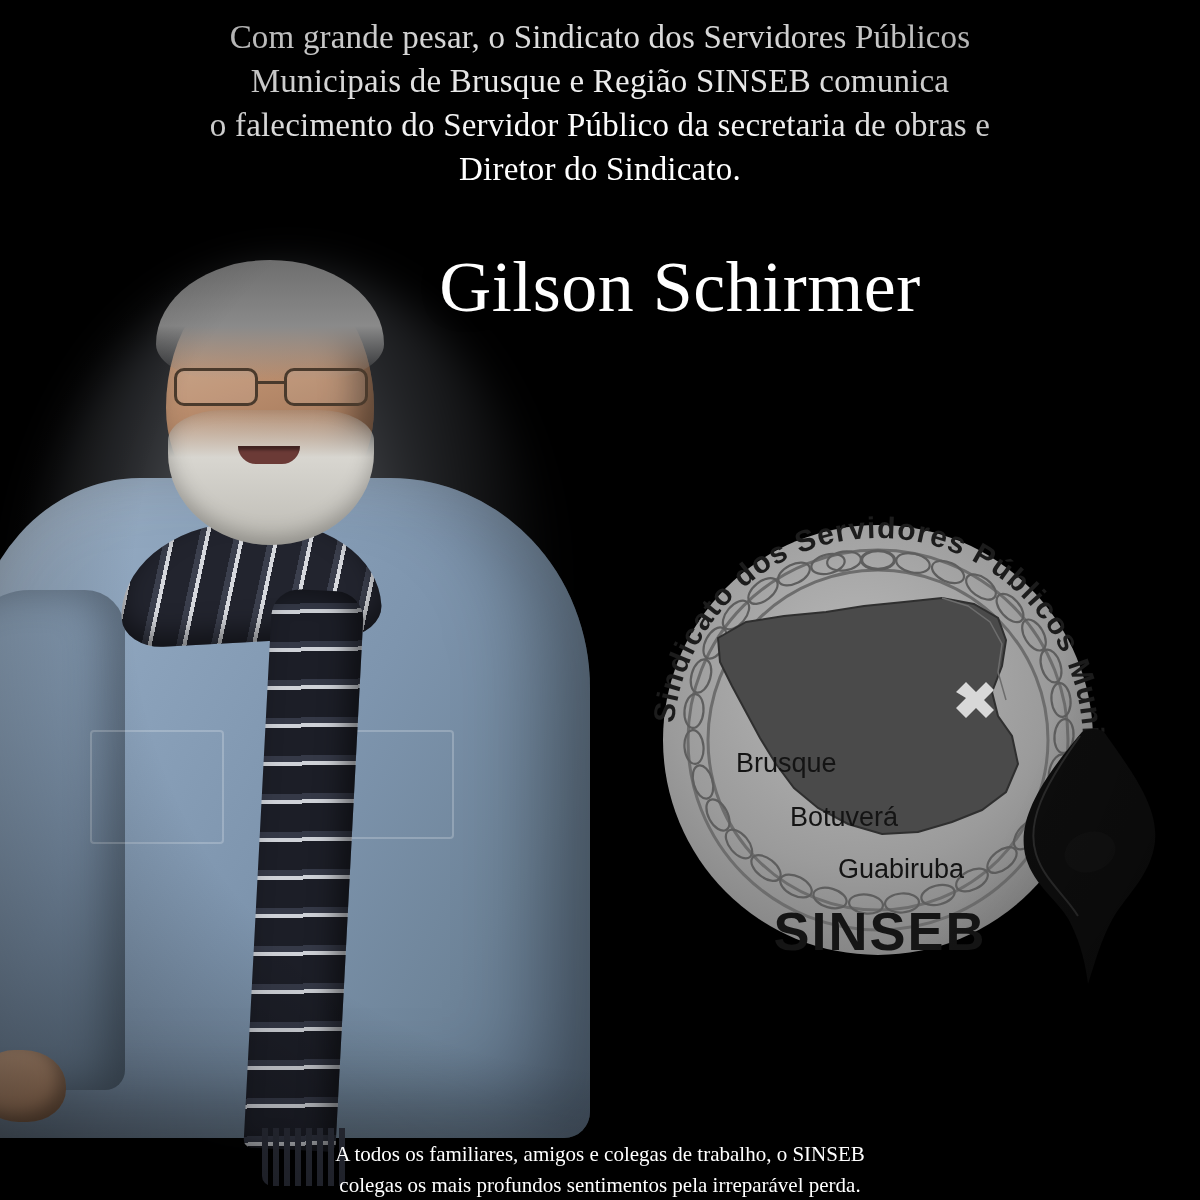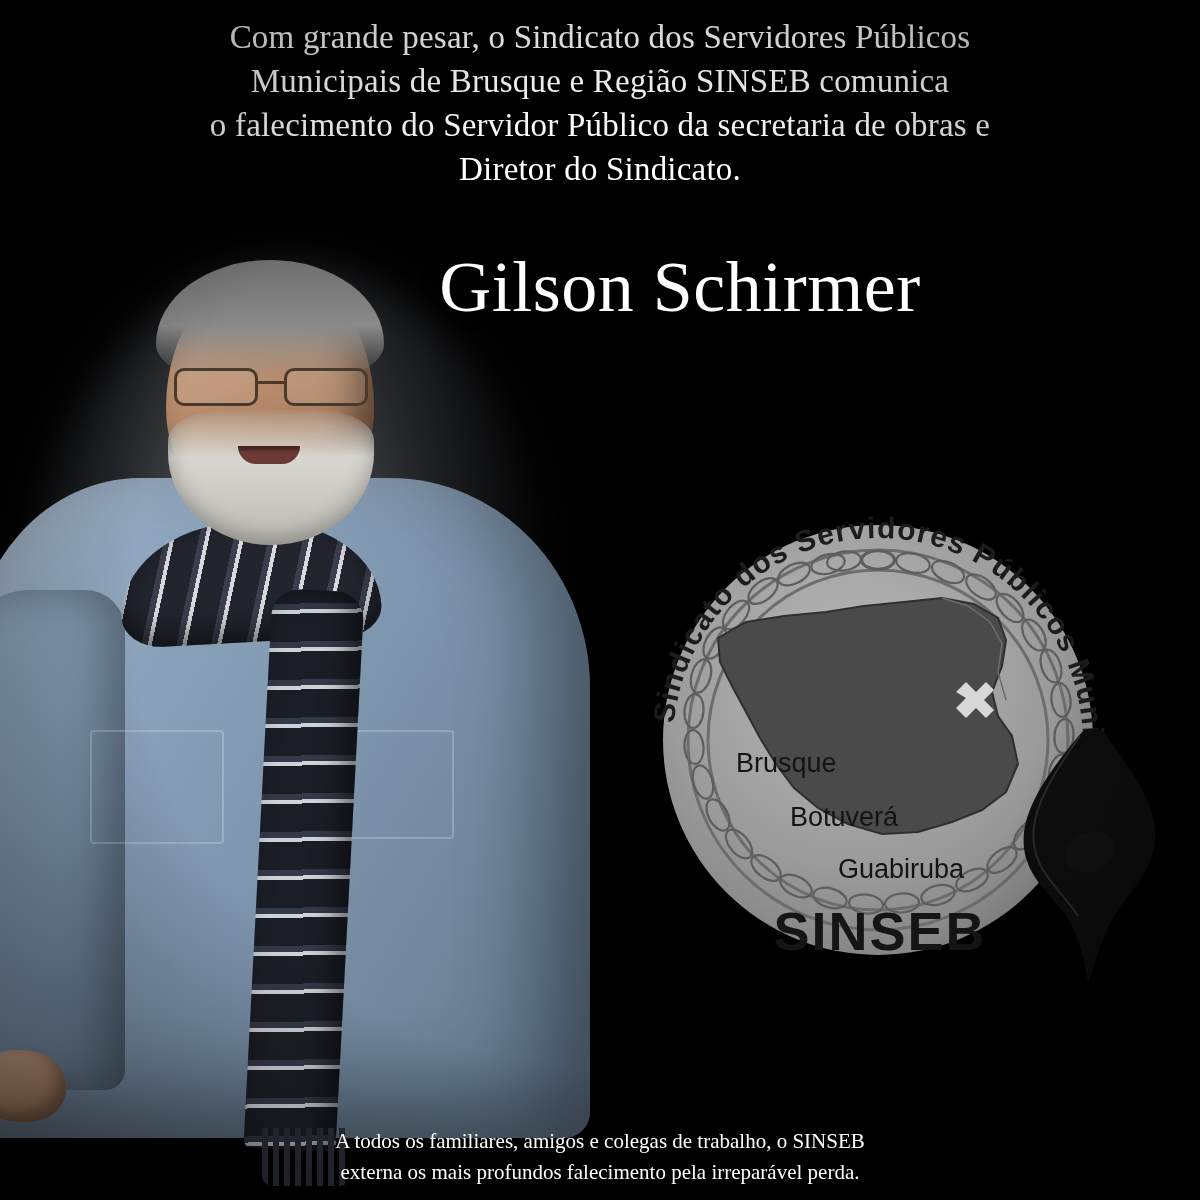--- a/index.html
+++ b/index.html
@@ -232,21 +232,21 @@
     top: 726px;
     width: 160px;
     height: 262px;
     z-index: 35;
   }
 
   
   .footer {
     position: absolute;
     left: 0;
-    bottom: 13px;
+    bottom: 0;
     width: 1200px;
     text-align: center;
     color: #ffffff;
     font-family: "Liberation Serif", serif;
     font-size: 21px;
     line-height: 1.45;
     z-index: 50;
   }
   .footer .line { display: block; white-space: nowrap; }
 
@@ -383,17 +383,17 @@
       <path d="M74,6 C30,58 8,96 18,132 C26,160 52,176 62,196 C74,220 78,242 80,258
                C86,240 92,216 104,194 C116,172 140,152 146,122 C154,84 124,46 96,6
                C92,2 78,2 74,6 Z" fill="#0d0d0d"></path>
       <path d="M72,10 C36,60 18,96 28,128 C36,154 58,170 70,190" fill="none" stroke="#2a2a2a" stroke-width="2"></path>
       <ellipse cx="82" cy="126" rx="26" ry="20" fill="#111" transform="rotate(-18 82 126)"></ellipse>
     </svg>
   </div>
 
   <div class="footer">
     <span class="line">A todos os familiares, amigos e colegas de trabalho, o SINSEB</span>
-    <span class="line">externa os mais profundos falecimento pela irreparável perda.</span>
+    <span class="line">colegas os mais profundos sentimentos pela irreparável perda.</span>
   </div>
 
   <div class="vignette"></div>
 </div>
 
 </body></html>

